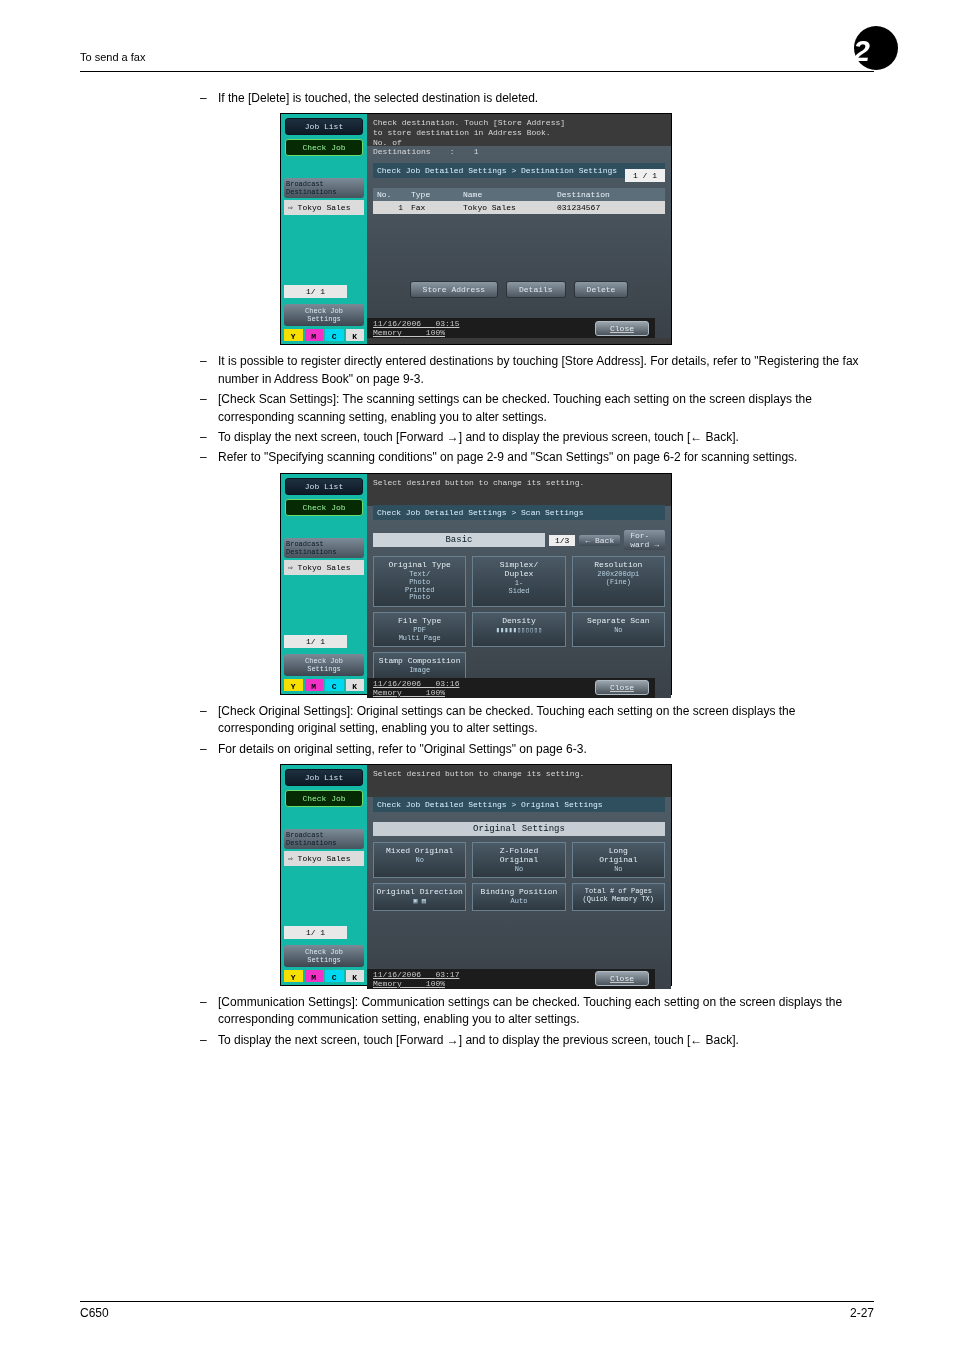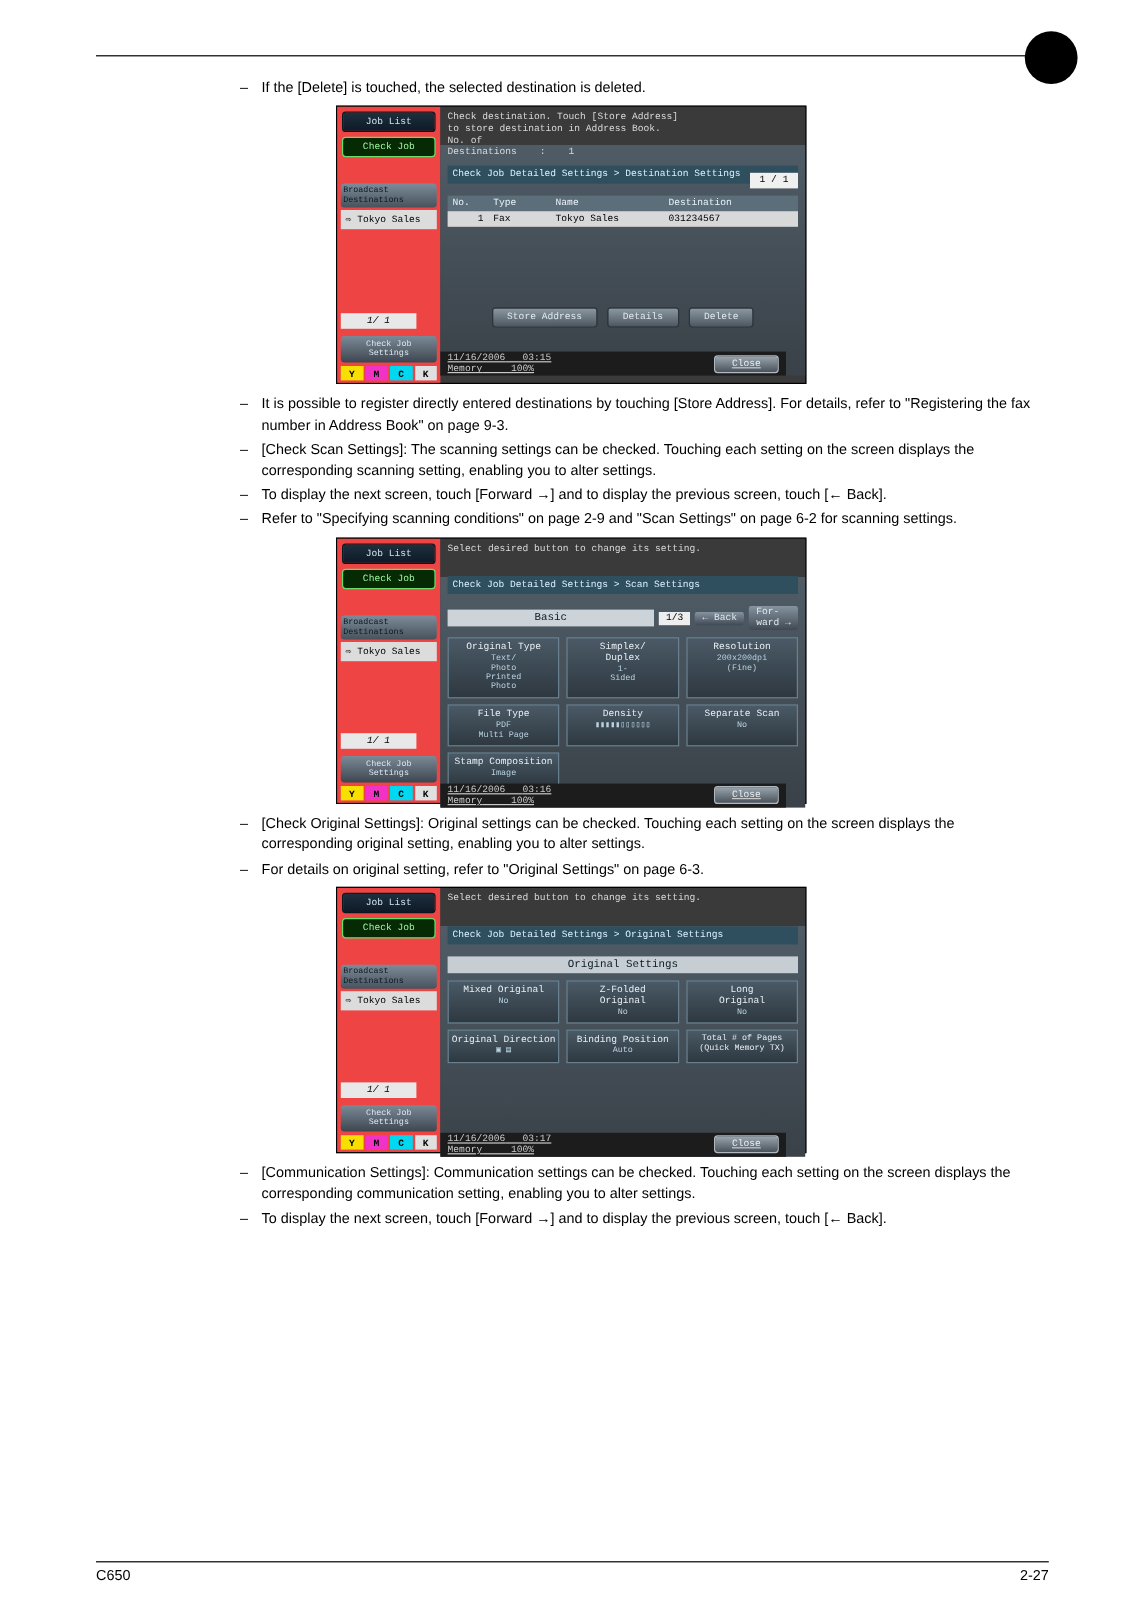--- a/index.html
+++ b/index.html
@@ -72,21 +72,21 @@
     color: #d8d8d8;
     font-family: "Courier New", monospace;
     font-size: 8px;
     position: relative;
     border: 1px solid #000;
   }
   .panel .sidebar {
     position: absolute;
     left: 0; top: 0; bottom: 0;
     width: 86px;
-    background: #ef4444;
+    background: #14b8a6;
   }
   .sbtn {
     display: block;
     margin: 4px 4px 2px 4px;
     padding: 3px 2px;
     background: linear-gradient(#1e2f3f, #0e1a26);
     color: #cfe0ef;
     text-align: center;
     border-radius: 3px;
     font-size: 8px;
@@ -112,21 +112,20 @@
     background: #dcdcdc;
     color: #000;
   }
   .sidebar .pager {
     margin: 60px 20px 4px 3px;
     background: #e8e8e8;
     color: #000;
     text-align: center;
     font-size: 8px;
     padding: 2px 0;
-    font-style: italic;
   }
   .sidebar .chkjob2 {
     margin: 6px 3px 3px 3px;
     padding: 3px 2px;
     background: linear-gradient(#7b8a97,#3d4650);
     color: #dbe8f3;
     font-size: 7px;
     text-align: center;
     border-radius: 3px;
   }
@@ -278,20 +277,24 @@
     font-size: 12px;
     border-top: 1px solid #000;
     padding-top: 4px;
   }
 </style>
 </head>
 <body>
 <div class="page">
 
 <div class="chapcircle"></div>
+<div class="headerbar">
+  <span>To send a fax</span>
+  <span class="chapnum-wrap"><span class="chapnum" style="color:#fff;">2</span></span>
+</div>
 <div class="topline"></div>
 
 <div style="height:18px;"></div>
 
 <div class="bodytext">
   <div class="bullet">
         <div class="dash">–</div>
         <div class="txt">If the [Delete] is touched, the selected destination is deleted.</div>
       </div>
 </div>

